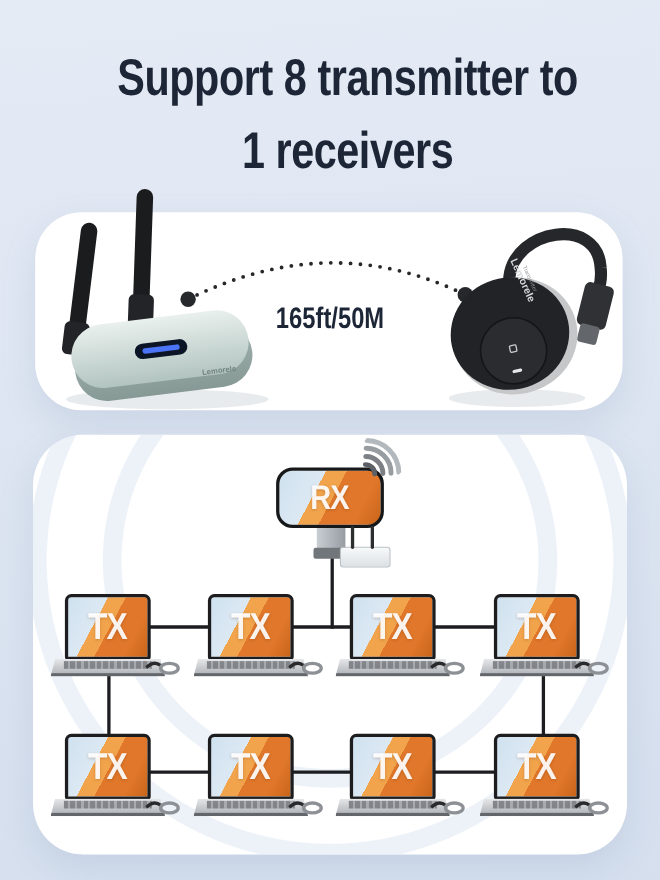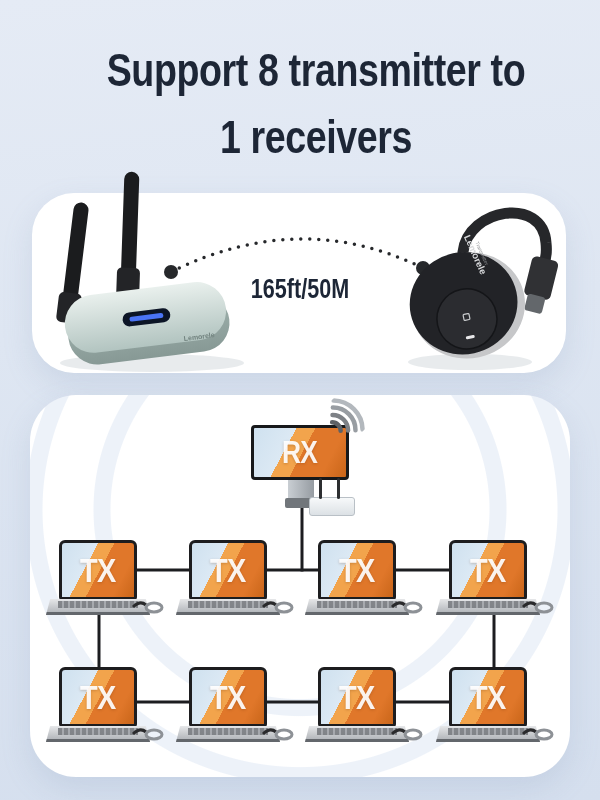--- a/index.html
+++ b/index.html
@@ -31,21 +31,21 @@
     position:absolute;left:150px;top:274px;width:300px;text-align:center;
     font-weight:800;font-size:27px;color:#1d2636;transform:scaleX(.8);
   }
   
   .wallpaper{
     background:linear-gradient(118deg,#cfe1ef 0%,#dce9f4 36%,#f2a44c 36% 52%,#e0772a 52% 78%,#c96519 100%);
   }
   
   .monitor{
     position:absolute;left:251px;top:425px;width:98px;height:55px;box-sizing:border-box;
-    border:3px solid #17181a;border-radius:4px;display:flex;align-items:center;justify-content:center;z-index:4;
+    border:3px solid #17181a;border-radius:15px;display:flex;align-items:center;justify-content:center;z-index:4;
   }
   .mon-stand{position:absolute;left:288px;top:478px;width:26px;height:26px;
     background:linear-gradient(90deg,#c9ced3,#969ca2);z-index:2;}
   .mon-foot{position:absolute;left:285px;top:498px;width:31px;height:10px;background:#71767b;border-radius:2px;z-index:2;}
   .router{position:absolute;left:309px;top:497px;width:46px;height:19px;z-index:5;
     background:linear-gradient(#f7f9fa,#dce1e5);border:1px solid #b9c0c6;border-radius:3px;box-sizing:border-box;}
   .router-ant{position:absolute;top:-20px;width:3px;height:21px;background:#2c2e30;border-radius:2px;}
   .router-ant.a1{left:9px;} .router-ant.a2{left:27px;}
   .wifi{position:absolute;left:325px;top:394px;width:44px;height:44px;transform:rotate(45deg);z-index:5;}
   

